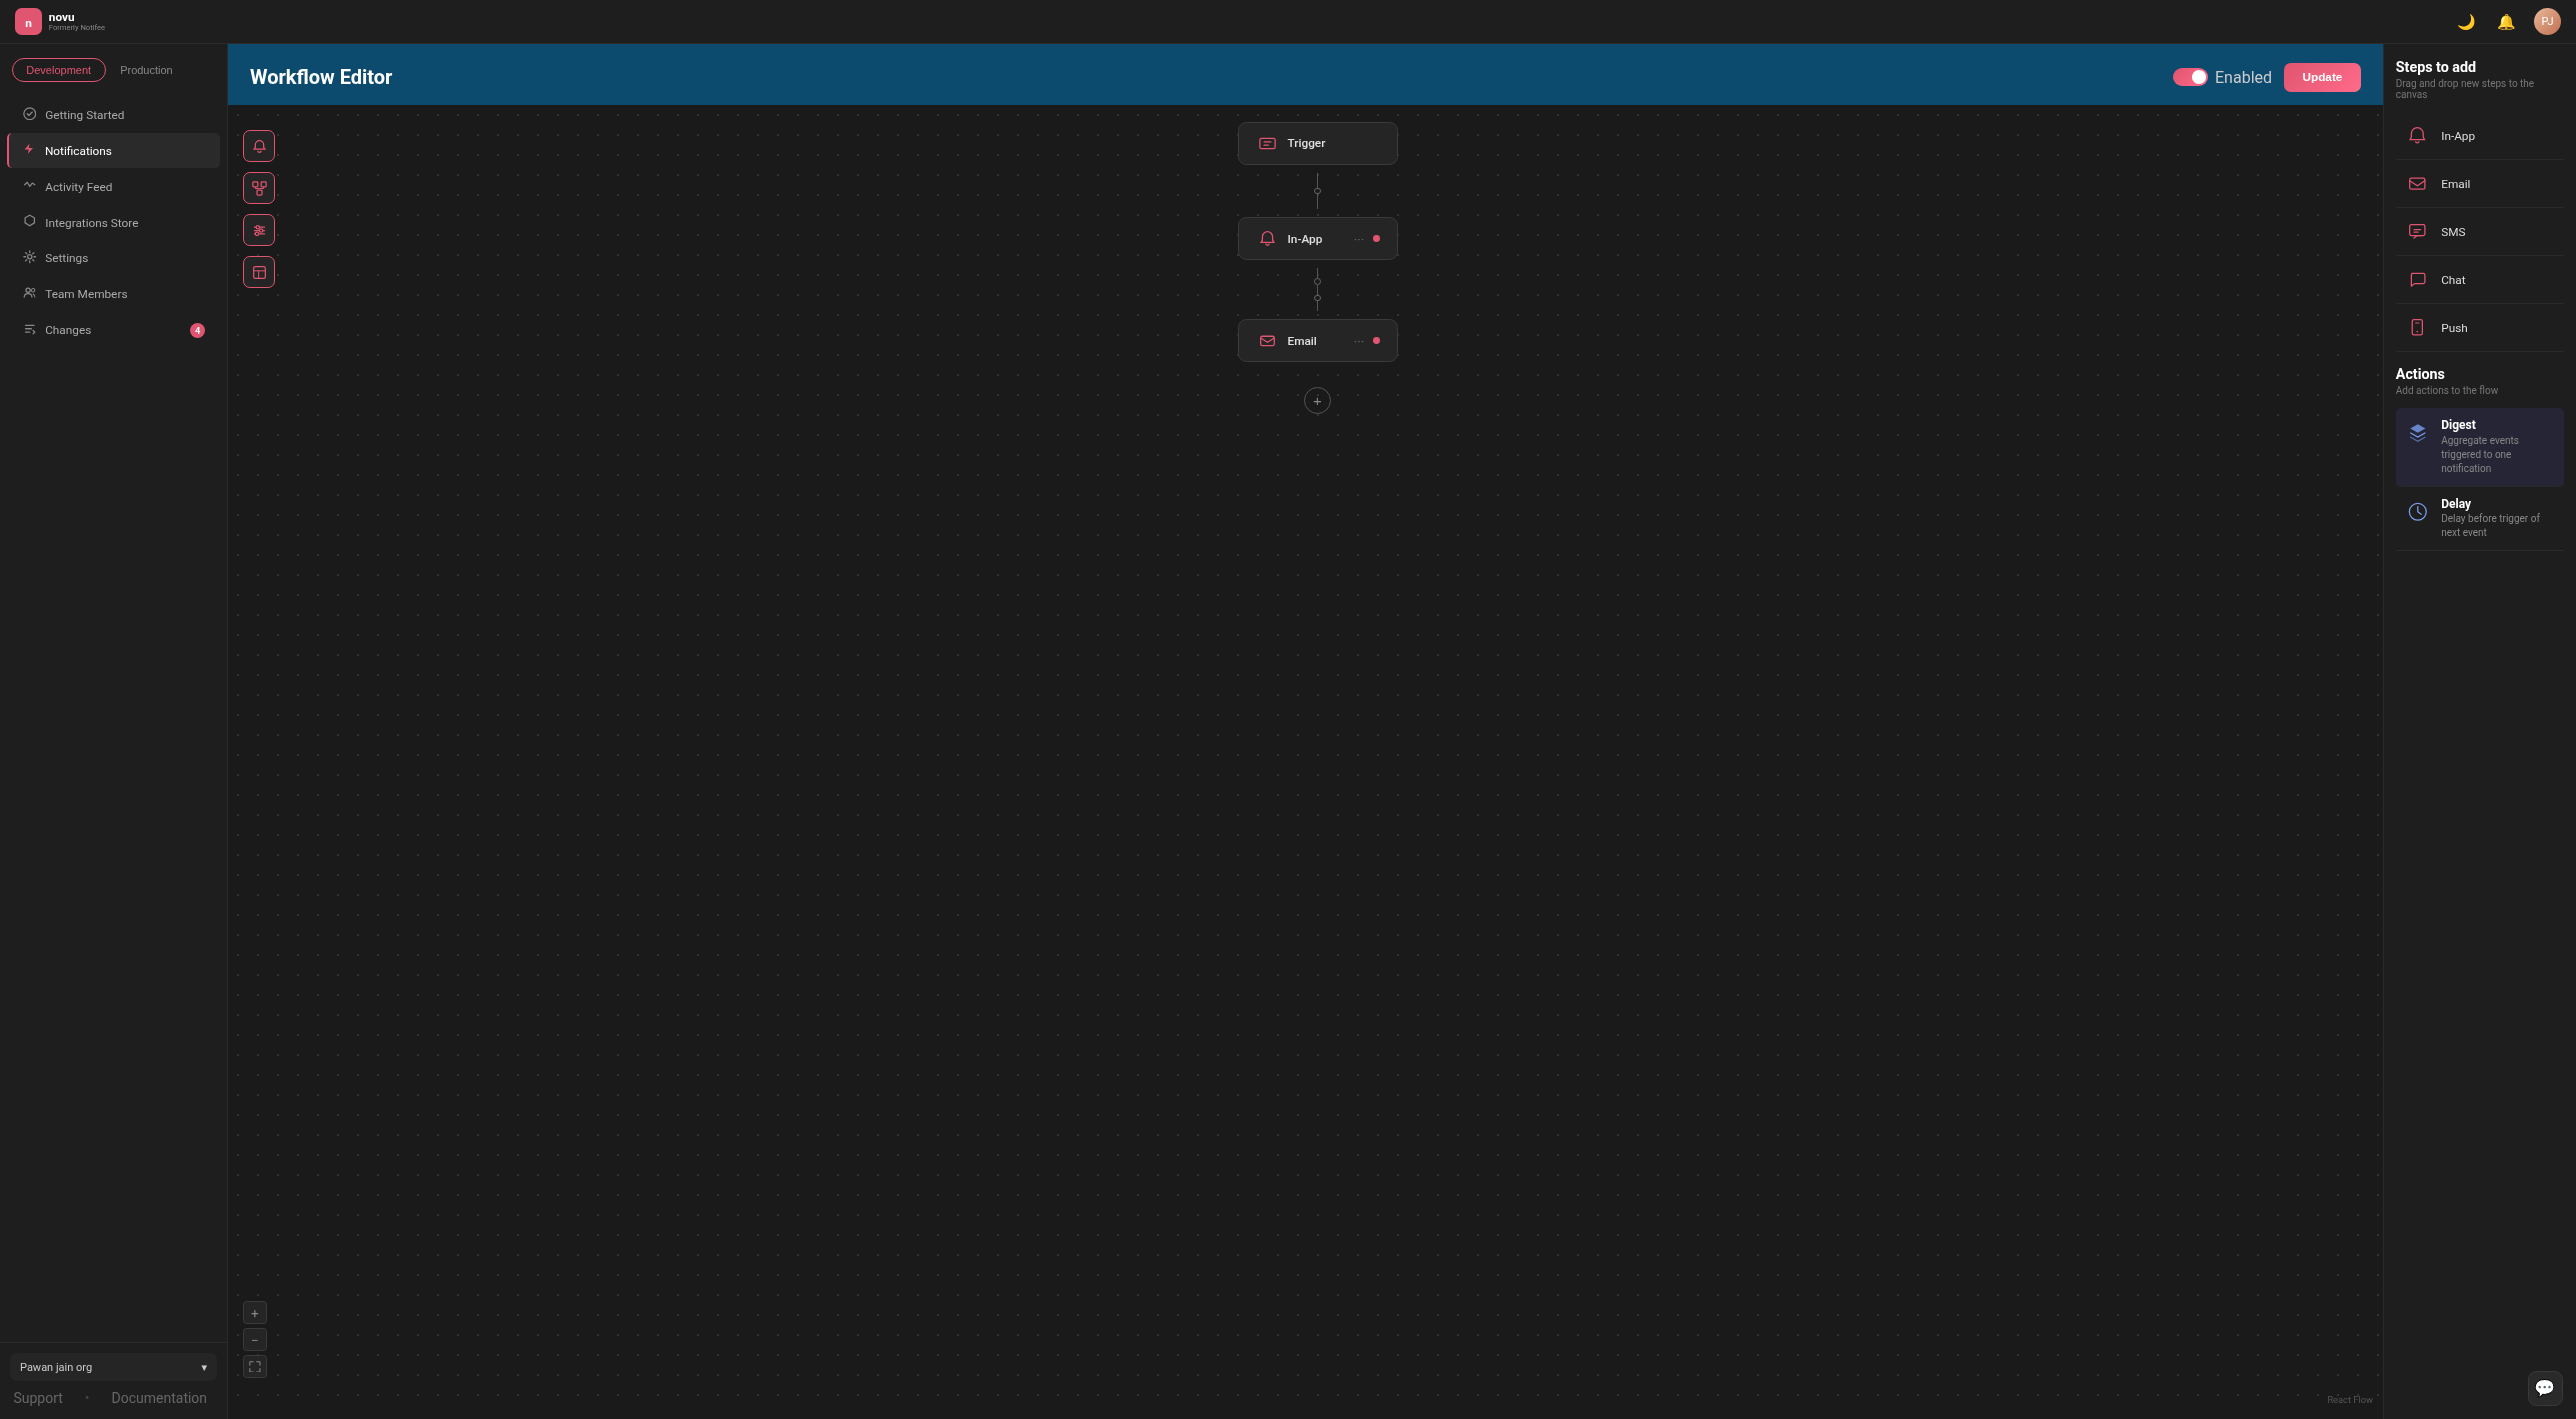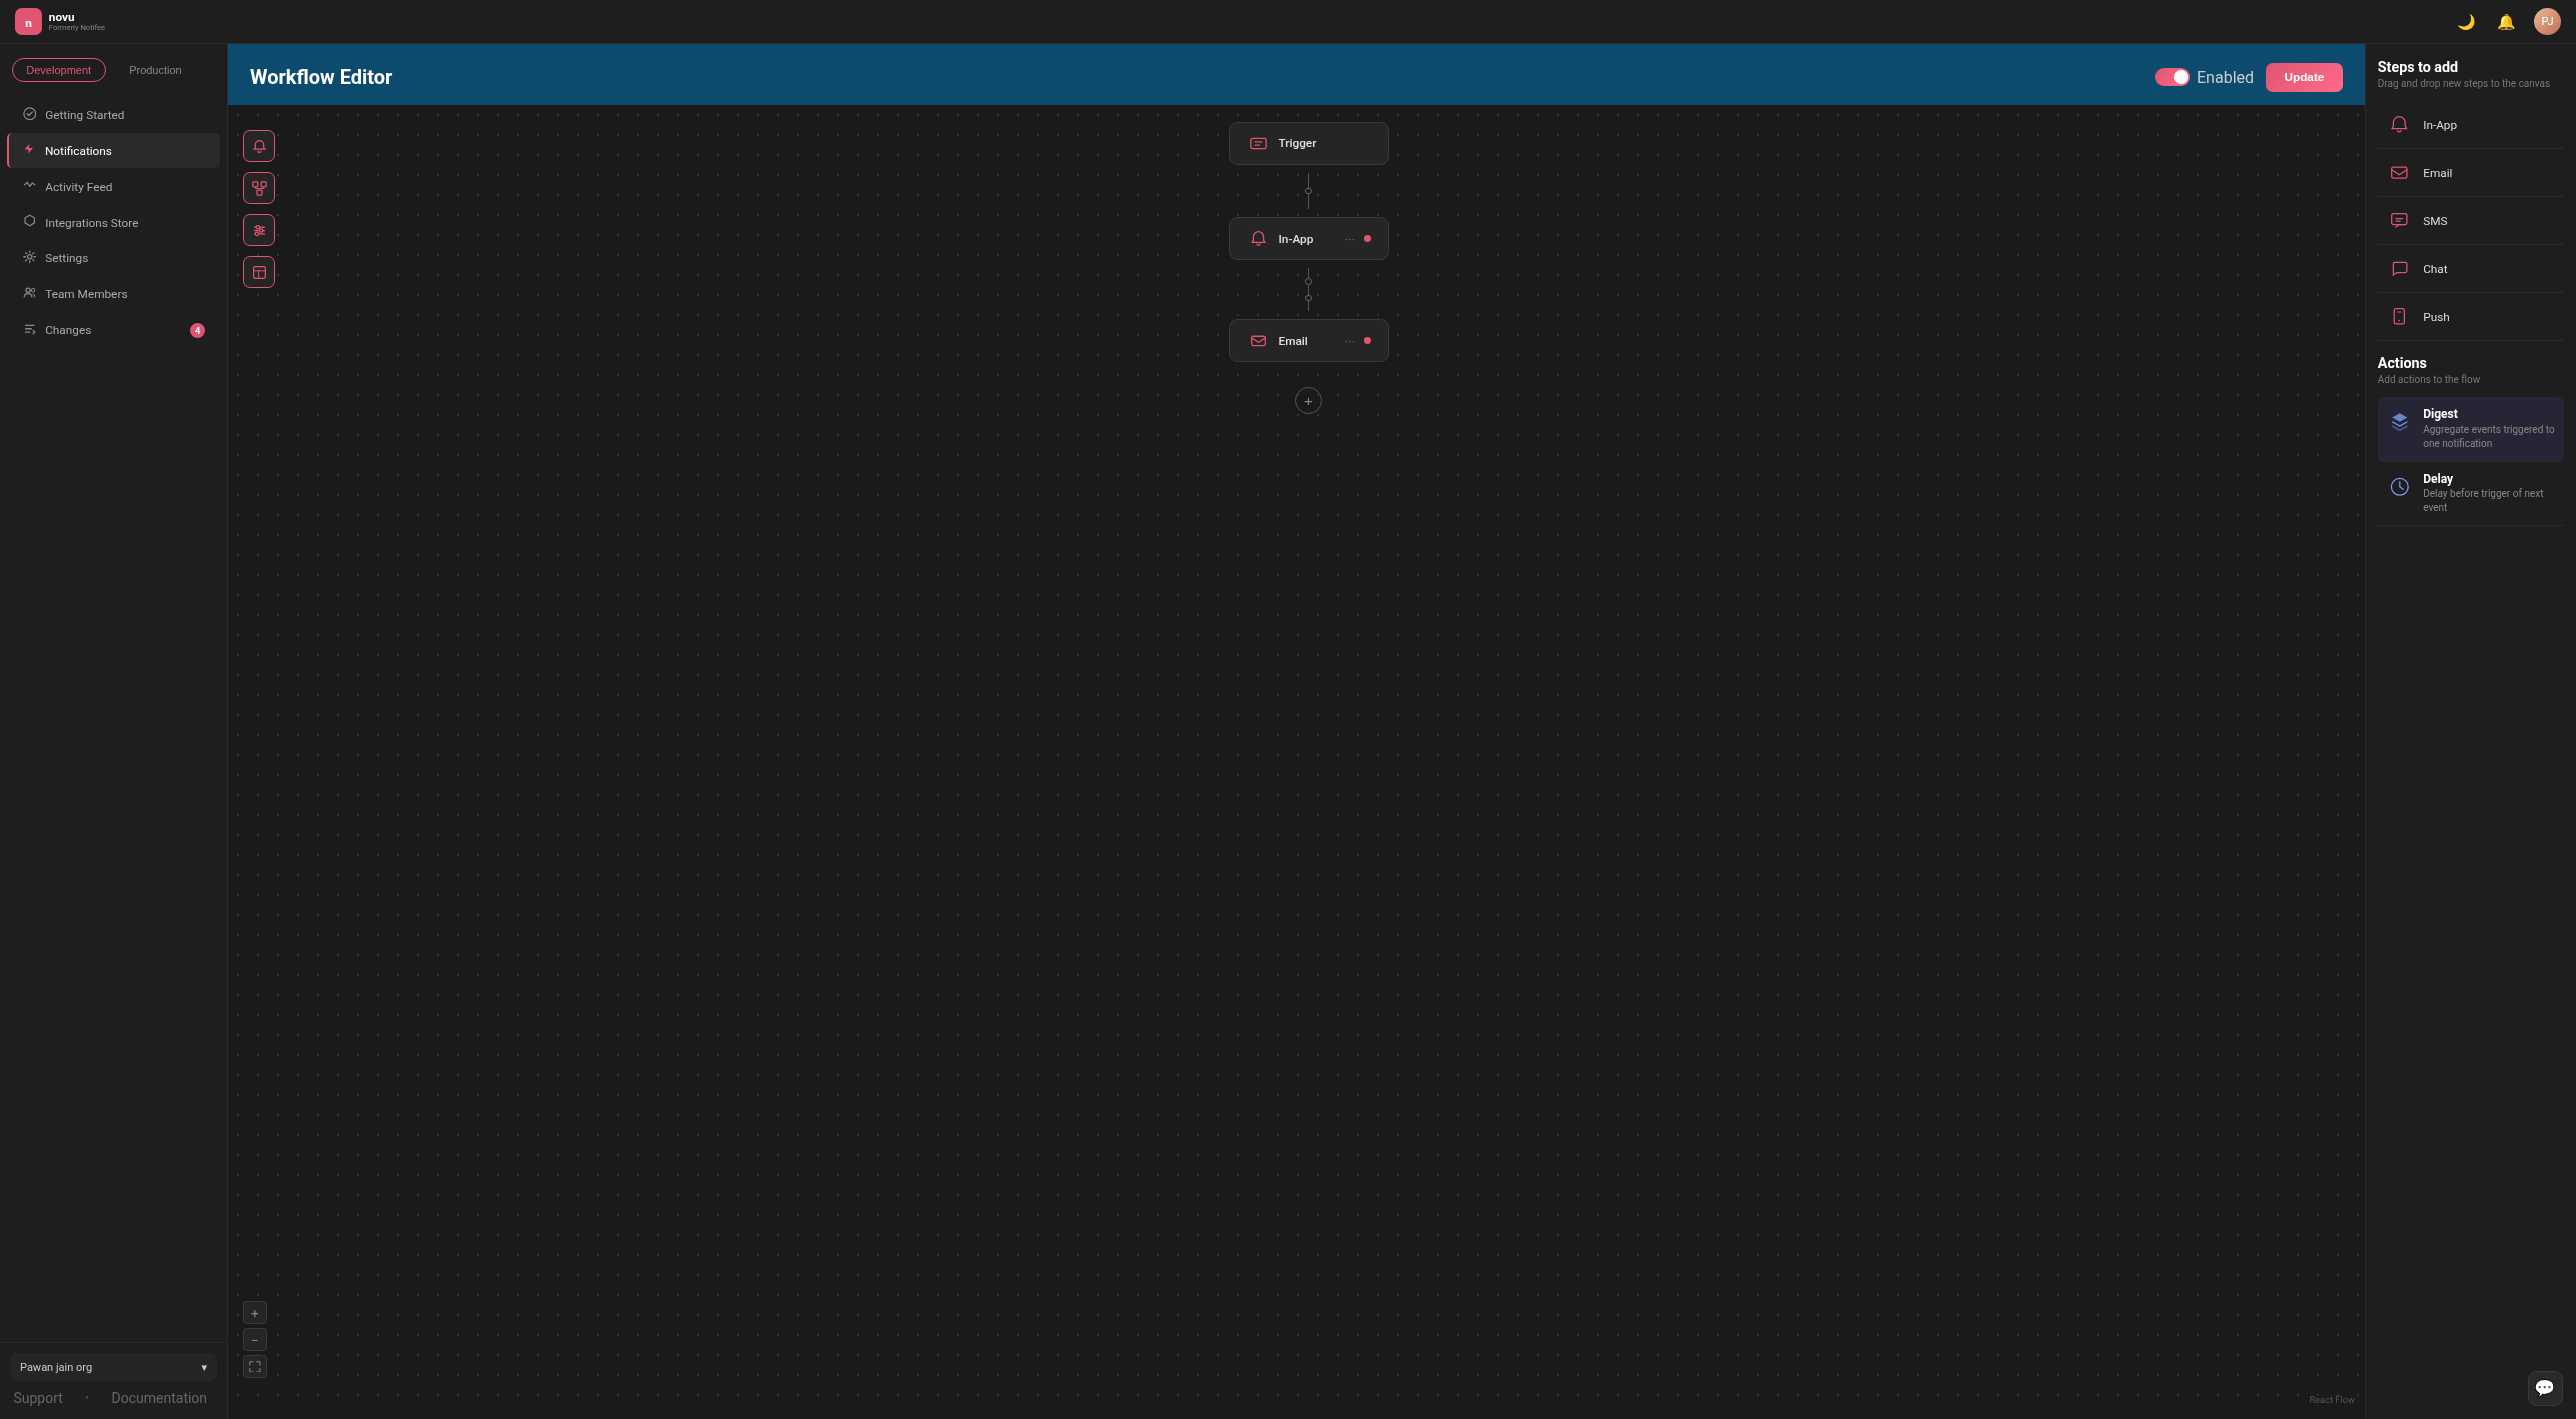--- a/index.html
+++ b/index.html
@@ -76,21 +76,21 @@
       width: 228px;
       background: #1e1e1e;
       border-right: 0.8px solid #2a2a2a;
       display: flex;
       flex-direction: column;
       flex-shrink: 0;
     }
     .env-switcher {
       display: flex;
       align-items: center;
-      gap: 9px;
+      gap: 0;
       padding: 13.5px 11.8px 10px;
     }
     .env-btn {
       padding: 5px 13.5px;
       border-radius: 17px;
       border: none;
       cursor: pointer;
       font-size: 11px;
       font-weight: 500;
       transition: all 0.2s;
@@ -365,21 +365,21 @@
     .react-flow-label {
       position: absolute;
       bottom: 6.8px;
       right: 10px;
       font-size: 9.3px;
       color: #555;
     }
 
     
     .right-panel {
-      width: 211px;
+      width: 193px;
       background: #1e1e1e;
       border-left: 0.8px solid #2a2a2a;
       overflow-y: auto;
       flex-shrink: 0;
       padding: 15px 11.8px;
     }
     .panel-section-title {
       font-size: 14.3px;
       font-weight: 700;
       color: #fff;

